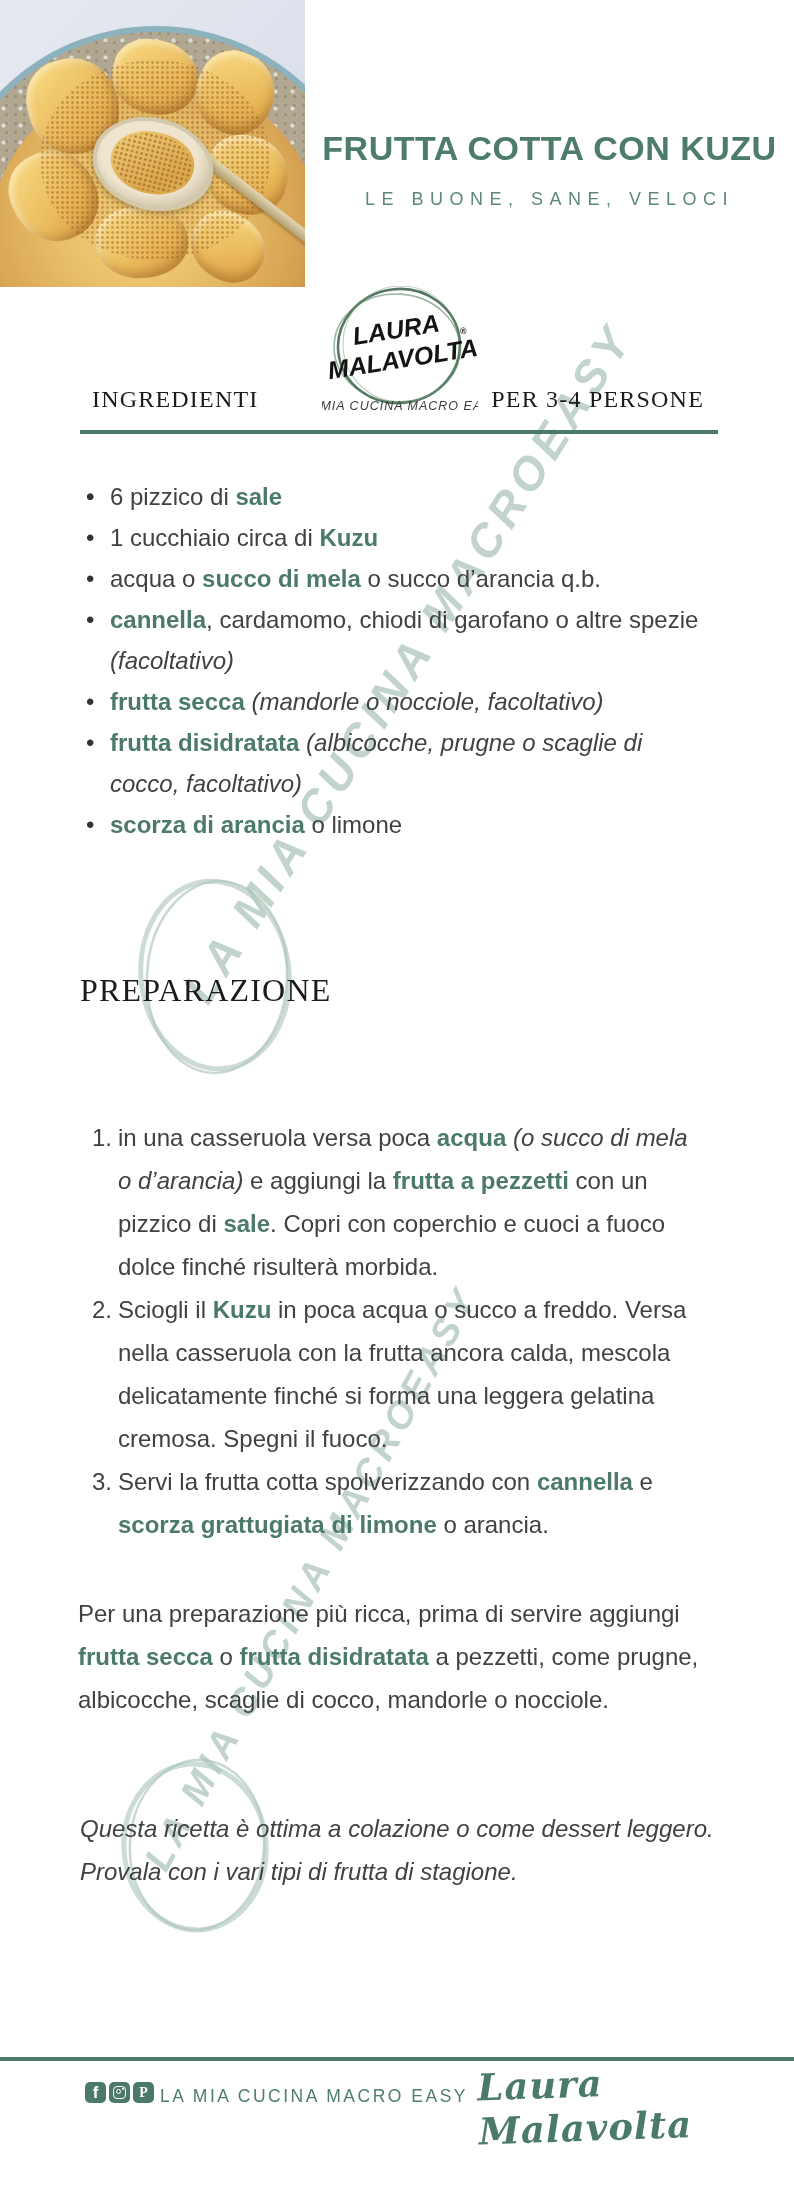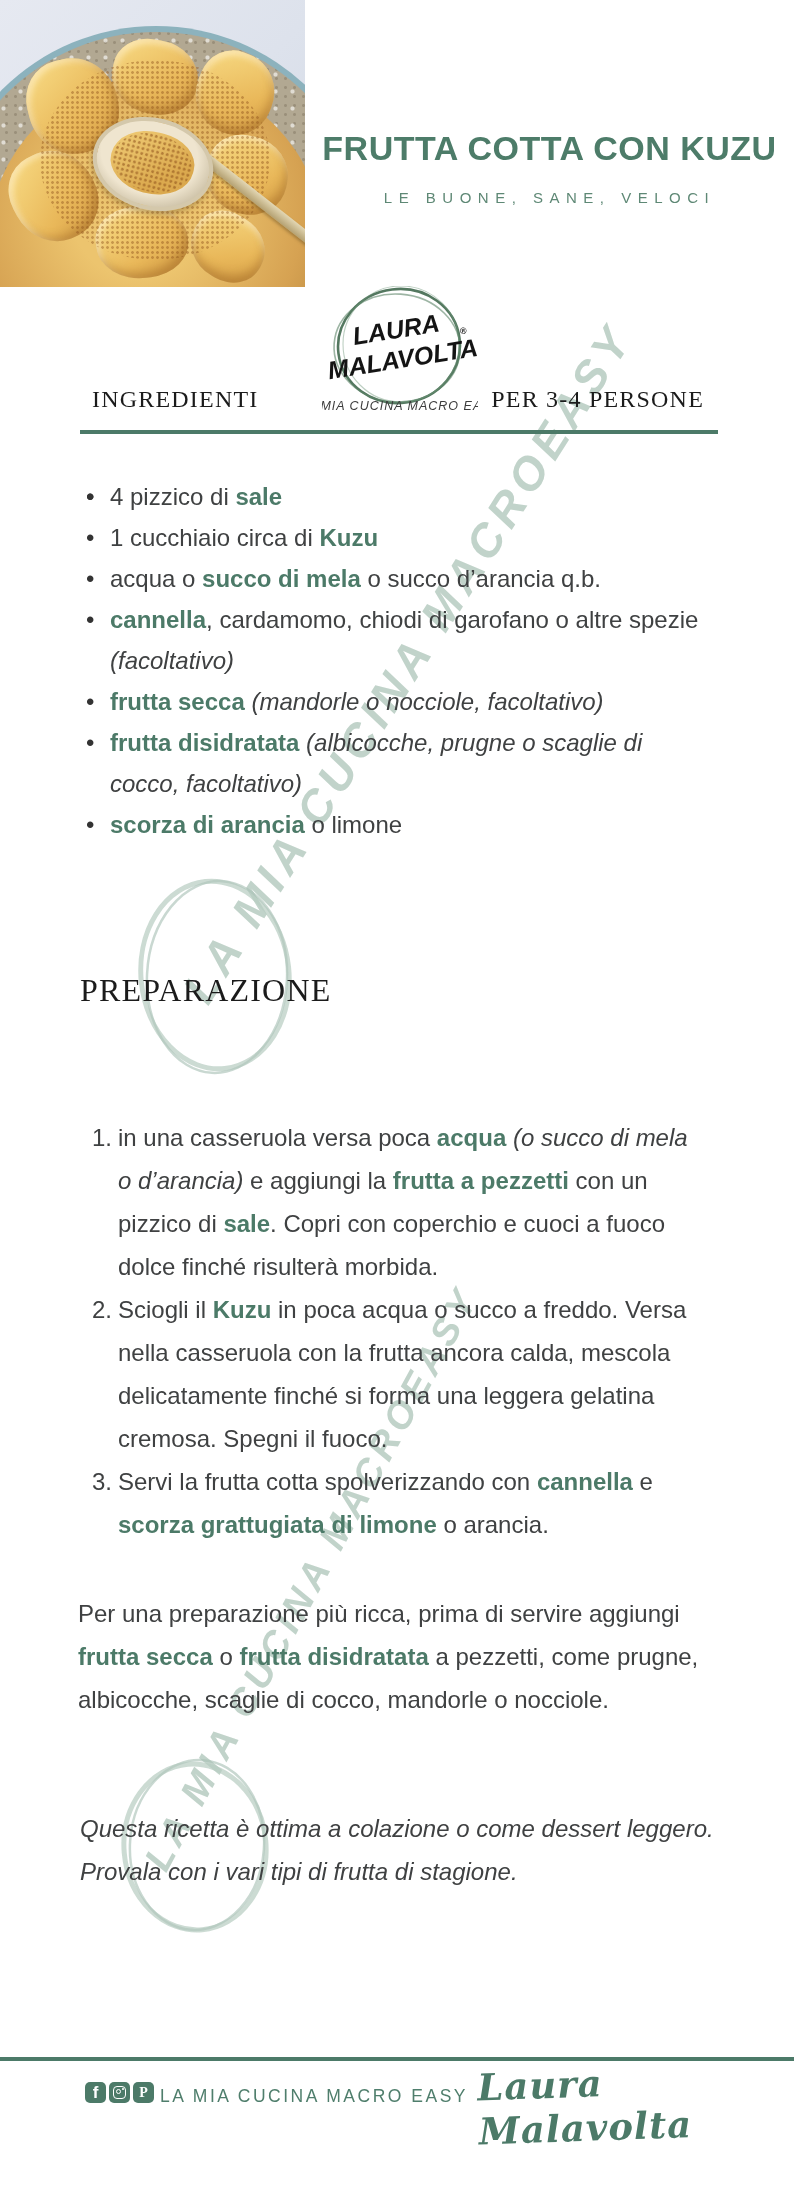--- a/index.html
+++ b/index.html
@@ -37,21 +37,21 @@
     background:linear-gradient(#e3d7b4,#b4a172);transform:rotate(38deg);box-shadow:0 2px 3px rgba(90,70,30,.4);}
   .spoon-bowl{position:absolute;left:92px;top:118px;width:122px;height:92px;border-radius:50%;
     background:radial-gradient(ellipse at 45% 40%,#efe5cf 55%,#c0b498 85%,#a89c80);
     border:4px solid #d4c8ab;transform:rotate(14deg);box-shadow:0 3px 6px rgba(80,60,30,.35);}
   .spoon-food{position:absolute;left:14px;top:10px;width:84px;height:62px;border-radius:50% 45% 50% 48%;
     background:linear-gradient(140deg,#f2cf79,#dba94e 70%);}
   
   .title{position:absolute;left:305px;right:0;top:129px;text-align:center;z-index:2;
     font-size:34px;font-weight:700;letter-spacing:.5px;color:#4D7C69;}
   .subtitle{position:absolute;left:305px;right:0;top:189px;text-align:center;z-index:2;
-    font-size:15px;font-weight:400;letter-spacing:6.5px;color:var(--accent-light);}
+    font-size:18px;font-weight:400;letter-spacing:6.5px;color:var(--accent-light);}
   
   .logo{position:absolute;left:322px;top:286px;width:156px;height:138px;z-index:2;}
   
   .sec-label{position:absolute;top:386px;z-index:2;font-family:"Liberation Serif","DejaVu Serif",serif;
     font-size:24px;letter-spacing:1.2px;color:var(--ink);}
   .lbl-ingredients{left:92px;}
   .lbl-servings{right:90px;}
   .divider{position:absolute;left:80px;top:430px;width:638px;height:3.5px;background:var(--accent);z-index:2;}
   
   .ing-list{position:absolute;left:80px;top:476px;width:636px;list-style:none;z-index:2;
@@ -140,21 +140,21 @@
     <ellipse cx="85" cy="100" rx="74" ry="94" fill="none" stroke="#B8CDC2" stroke-width="5" opacity="0.8" transform="rotate(-6 85 100)"></ellipse>
     <ellipse cx="87" cy="102" rx="70" ry="96" fill="none" stroke="#A9C2B6" stroke-width="2.5" opacity="0.7" transform="rotate(3 87 102)"></ellipse>
   </svg>
   <svg class="stamp stamp2" width="160" height="185" viewBox="0 0 160 185">
     <ellipse cx="80" cy="90" rx="71" ry="83" fill="none" stroke="#B8CDC2" stroke-width="5" opacity="0.8" transform="rotate(-5 80 90)"></ellipse>
     <ellipse cx="82" cy="88" rx="67" ry="85" fill="none" stroke="#A9C2B6" stroke-width="2.5" opacity="0.7" transform="rotate(4 82 88)"></ellipse>
   </svg>
 
   <ul class="ing-list">
     <li><span class="blt">•</span></li>
-    <li><span class="blt">•</span><span><span>4 pizzico di </span><span class="b">sale</span></span></li>
+    <li><span class="blt">•</span><span><span>6 pizzico di </span><span class="b">sale</span></span></li>
     <li><span class="blt">•</span><span><span>1 cucchiaio circa di </span><span class="b">Kuzu</span></span></li>
     <li><span class="blt">•</span><span><span>acqua o </span><span class="b">succo di mela</span><span> o succo d’arancia q.b.</span></span></li>
     <li><span class="blt">•</span><span><span class="b">cannella</span><span>, cardamomo, chiodi di garofano o altre spezie </span><span class="i">(facoltativo)</span></span></li>
     <li><span class="blt">•</span><span><span class="b">frutta secca</span><span> </span><span class="i">(mandorle o nocciole, facoltativo)</span></span></li>
     <li><span class="blt">•</span><span><span class="b">frutta disidratata</span><span> </span><span class="i">(albicocche, prugne o scaglie di cocco, facoltativo)</span></span></li>
     <li><span class="blt">•</span><span><span class="b">scorza di arancia</span><span> o limone</span></span></li>
   </ul>
 
   <div class="prep-label">PREPARAZIONE</div>
   <ol class="step-list">

